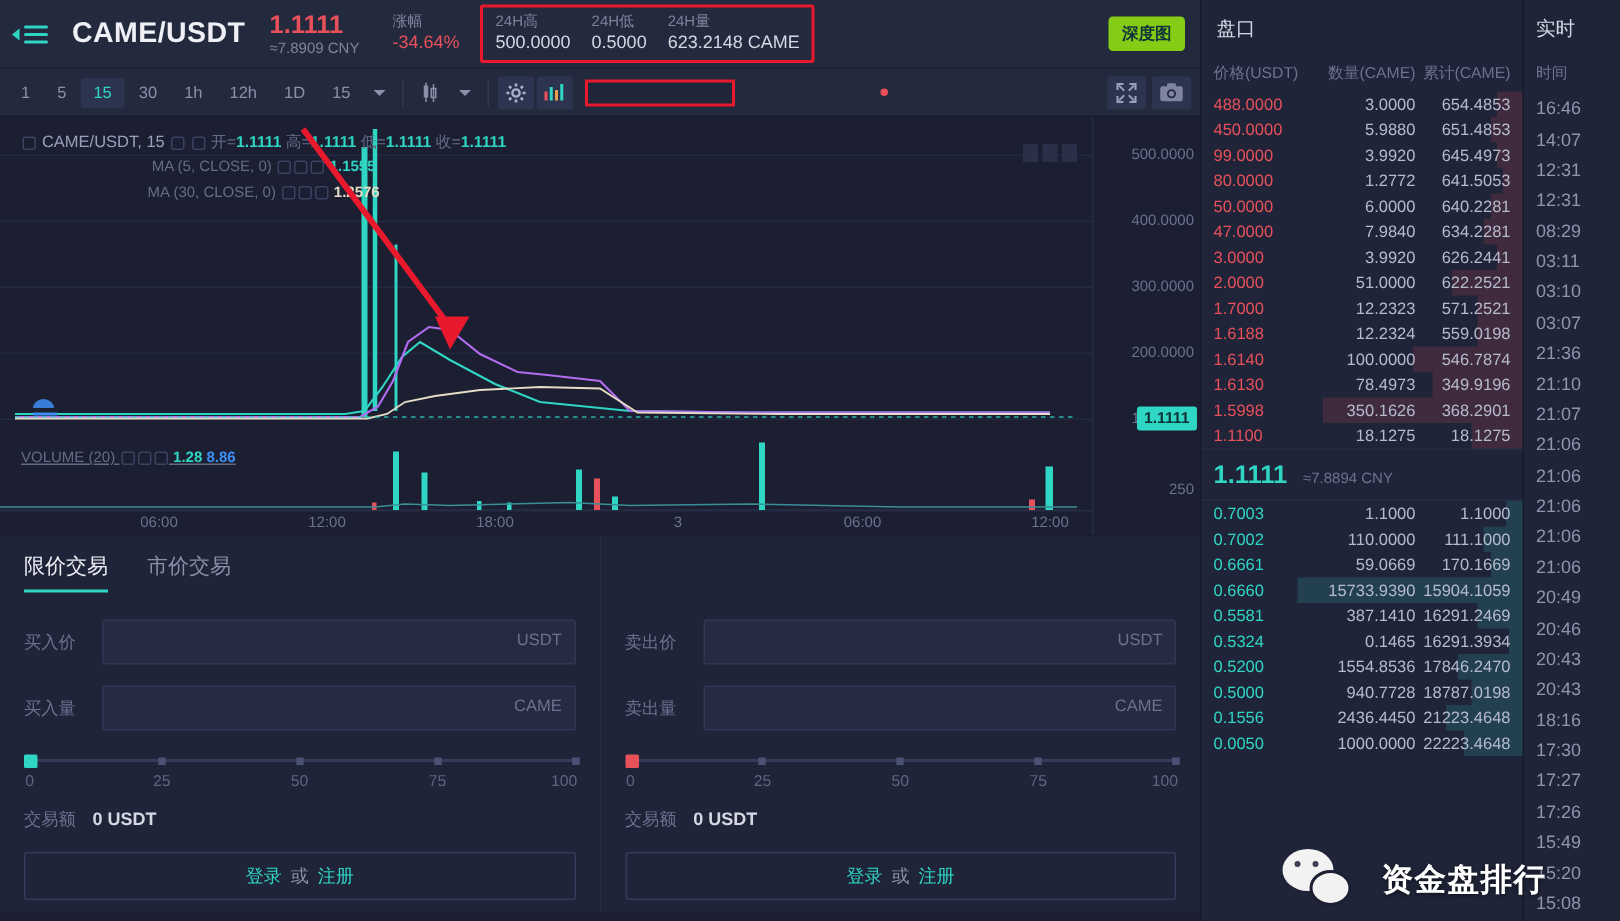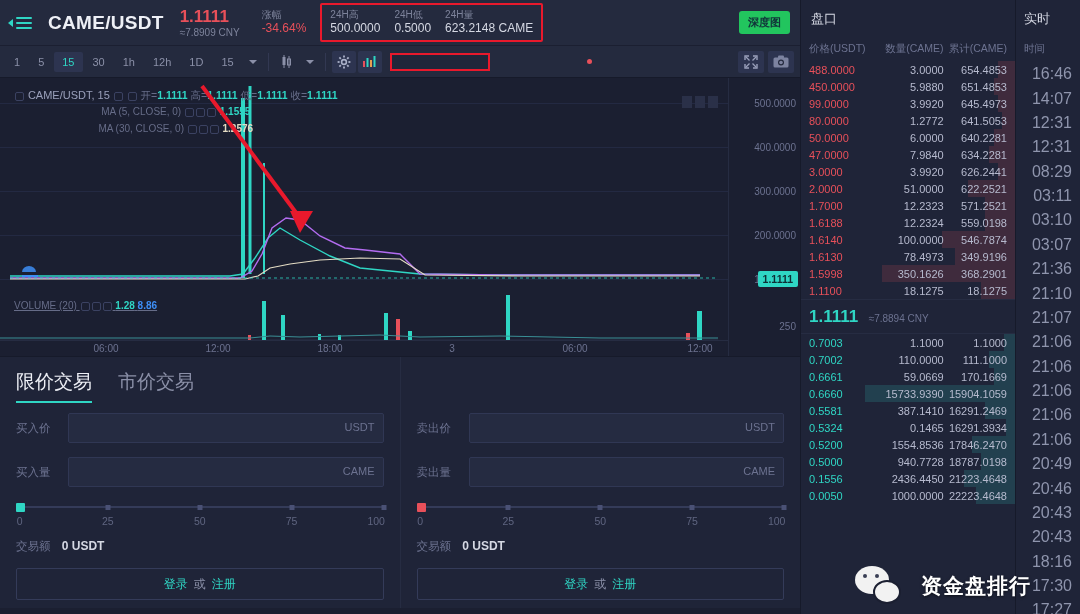--- a/index.html
+++ b/index.html
@@ -33,21 +33,21 @@
   .price-main { font-size: 17px; color:#e8505a; font-weight: bold;}
   .price-sub { font-size: 10px; color:#7d839b; }
   .chg-block { margin-right: 14px; line-height:1.25;}
   .chg-label { font-size: 10px; color:#7d839b;}
   .chg-val { font-size: 12px; color:#e8505a;}
   .stats-box { display:flex; gap: 14px; border: 2px solid #e8192c; padding: 3px 8px; border-radius:2px; }
   .stat { line-height: 1.3; }
   .stat-label { font-size: 10px; color:#7d839b; display:block;}
   .stat-val { font-size: 12px; color:#d5d8e3; display:block;}
   .depth-btn {
-    margin-left: auto; background:#22c55e; color:#11323a; font-size:11px;
+    margin-left: auto; background:#84cc16; color:#11323a; font-size:11px;
     padding: 4px 9px; border-radius: 3px; cursor:pointer; font-weight:bold;
   }
 
   
   .chart-toolbar {
     height: 32px; background: #242a3e; display:flex; align-items:center;
     padding: 0 6px; gap: 2px; border-bottom:1px solid #161a2a; position:relative;
   }
   .tf { font-size: 11px; color:#8b90a8; padding: 4px 8px; cursor:pointer; border-radius:2px;}
   .tf.active { color:#2fd6c4; background:#2d3450; }
@@ -83,21 +83,21 @@
   .time-axis { position:absolute; left:0; right:72px; bottom:0; height:16px; border-top:1px solid #262c42;}
   .tick { position:absolute; font-size:10px; color:#6c7290; top:2px; transform:translateX(-50%); }
   .vol-label { position:absolute; left:14px; font-size:10px; color:#666c88;text-decoration:underline; }
   .red-arrow { position:absolute; z-index:6; }
 
   
   .trade-panel { height: 252px; background:#1f2438; border-top:1px solid #161a2a; display:flex; }
   .trade-side { flex:1; padding: 12px 16px 0 16px; position:relative; }
   .trade-side.buy { border-right:1px solid #262c42; }
   .tabs { display:flex; gap: 26px; height: 30px; align-items:flex-start; margin-bottom: 14px;}
-  .tab { font-size:19px; color:#8b90a8; cursor:pointer; padding-bottom:8px; position:relative;}
+  .tab { font-size:14px; color:#8b90a8; cursor:pointer; padding-bottom:8px; position:relative;}
   .tab.active { color:#eef0f6; }
   .tab.active:after { content:""; position:absolute; left:0; right:0; bottom:0; height:2px; background:#2fd6c4;}
   .tab-spacer { height: 44px; }
   .field-row { display:flex; align-items:center; margin-bottom: 14px; }
   .field-label { width: 52px; font-size:11.5px; color:#6b melhor; color:#6d melhores; color:#6c7290; }
   .field-wrap { flex:1; position:relative; }
   .field-input {
     width:100%; height: 30px; background:#252b41; border:1px solid #303754;
     border-radius:2px; outline:none; color:#d5d8e3; font-size:12px; padding: 0 48px 0 8px;
     font-family:"Liberation Sans", sans-serif;
@@ -149,21 +149,21 @@
   .ob-bar.ask { background:#e8505a; }
   .ob-bar.bid { background:#2fd6c4; }
   .ob-mid { padding: 7px 8px 6px 8px; border-top:1px solid #262c42; border-bottom:1px solid #262c42; }
   .ob-mid .p { font-size:17px; color:#2fd6c4; font-weight:bold; }
   .ob-mid .cny { font-size:10px; color:#6c7290; margin-left:6px;}
 
   
   .trades { width: 65px; background:#1f2438; border-left:1px solid #161a2a; }
   .tr-title { height: 38px; display:flex; align-items:center; padding: 0 8px; font-size:13px; color:#d5d8e3;}
   .tr-head { font-size:10.5px; color:#6c7290; padding: 4px 8px 6px 8px; }
-  .tr-row { font-size:16px; color:#8f95ad; padding: 3.2px 8px; cursor:pointer;text-align:right;}
+  .tr-row { font-size:12px; color:#8f95ad; padding: 3.2px 8px; cursor:pointer;}
 
   
   .watermark { position:absolute; left: 855px; bottom: 6px; display:flex; align-items:center; gap:8px; z-index:50; pointer-events:none;}
   .wm-bubbles { position:relative; width:58px; height:44px;}
   .wm-b1, .wm-b2 { position:absolute; background:#f2f2f2; border-radius:50%; }
   .wm-b1 { width:34px;height:28px; left:0; top:2px; }
   .wm-b2 { width:28px;height:24px; left:18px; top:16px; border:2px solid #1b1f31;}
   .wm-dot { position:absolute; width:4px;height:4px;background:#3a3f55;border-radius:50%;}
   .wm-text { font-size:21px; color:#fff; font-weight:bold; letter-spacing:1px; text-shadow:0 1px 3px rgba(0,0,0,.6);}
 </style>

